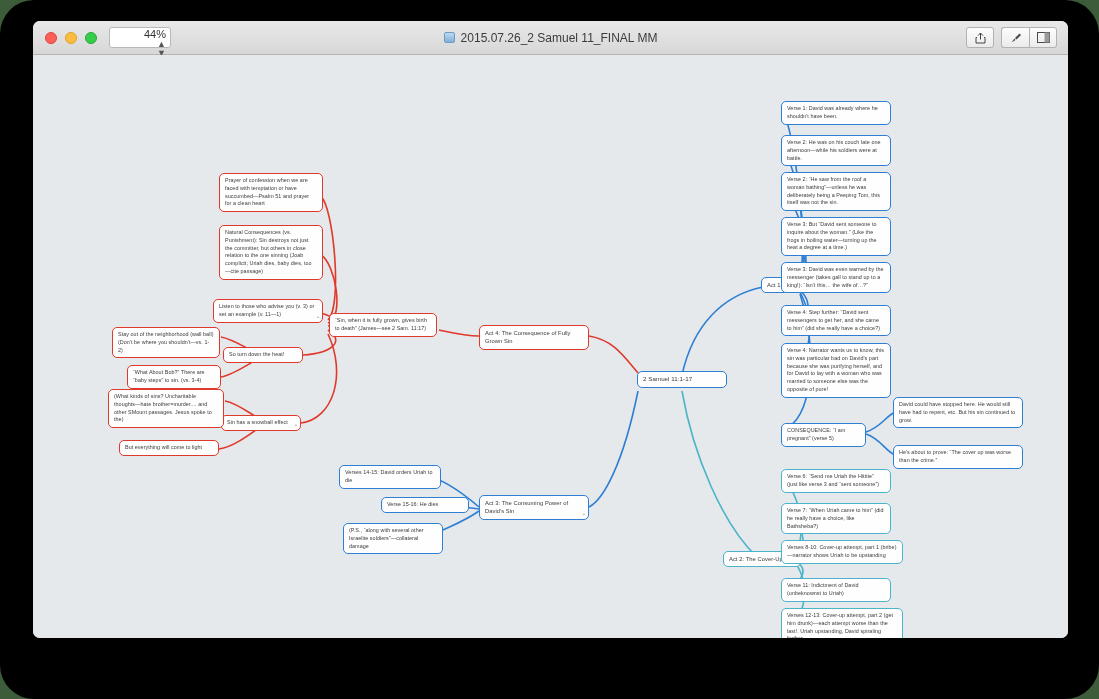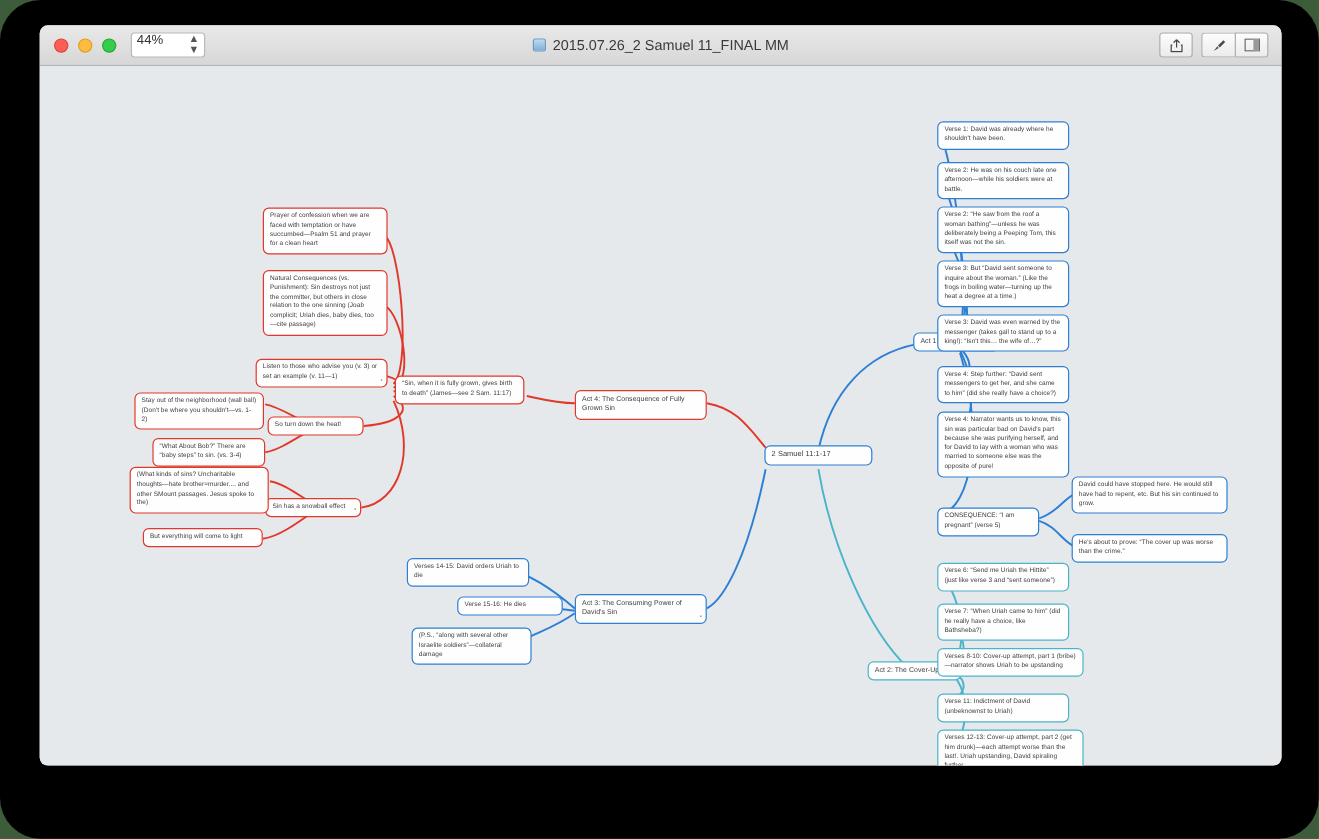--- a/index.html
+++ b/index.html
@@ -36,23 +36,23 @@
   .tl.red{background:#fc5f57;border:1px solid #e0443e;}
   .tl.yel{background:#fdbc40;border:1px solid #dea123;}
   .tl.grn{background:#35cd4b;border:1px solid #27aa35;}
 
   #zoombox {
     margin-left:12px;
     width:62px; height:21px;
     background:#fff;
     border:1px solid #b9b9b9;
     border-radius:3px;
-    display:flex; align-items:flex-start;
+    display:flex; align-items:flex-end;
     padding:0 4px;
-    font-size:11px; color:#333;
+    font-size:11px; color:#333;flex-direction:column;
   }
   #zoomval{flex:1;}
   #zoomstep{
     font-size:9px; color:#555; line-height:9px;
     display:flex; flex-direction:column; align-items:center;
   }
   #doctitle {
     position:absolute; left:0; right:0; top:0; bottom:0;
     display:flex; align-items:center; justify-content:center;
     gap:6px; pointer-events:none;

